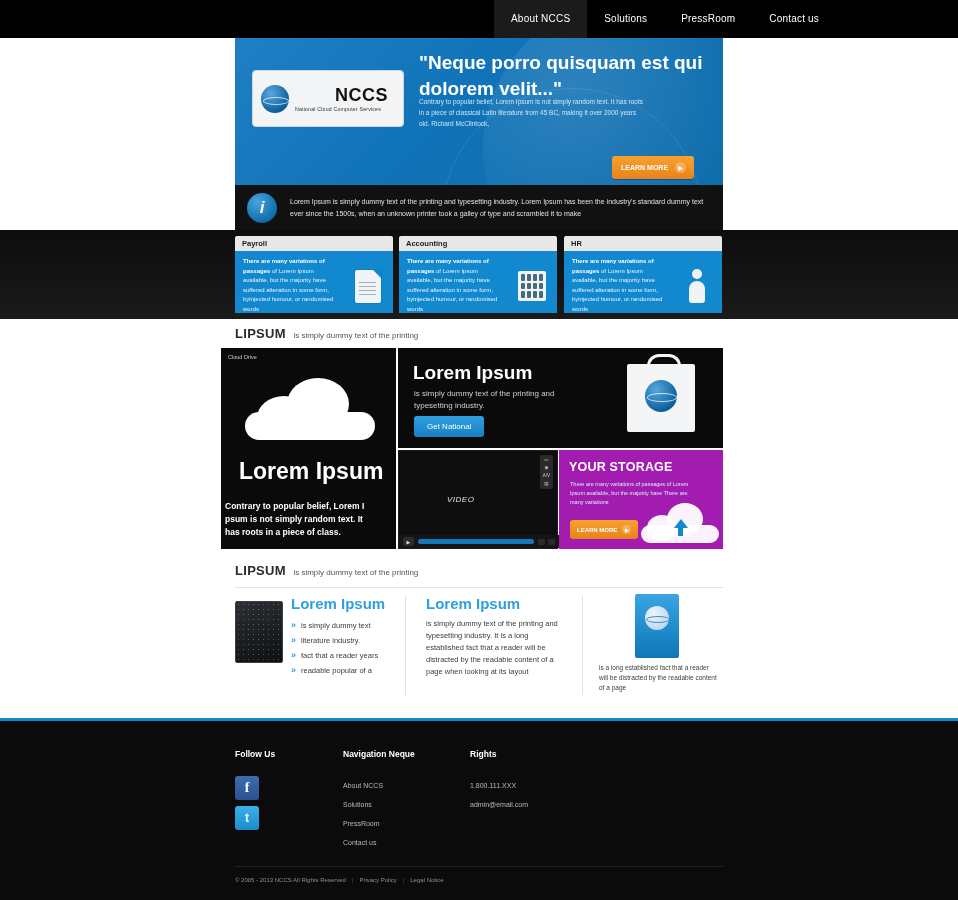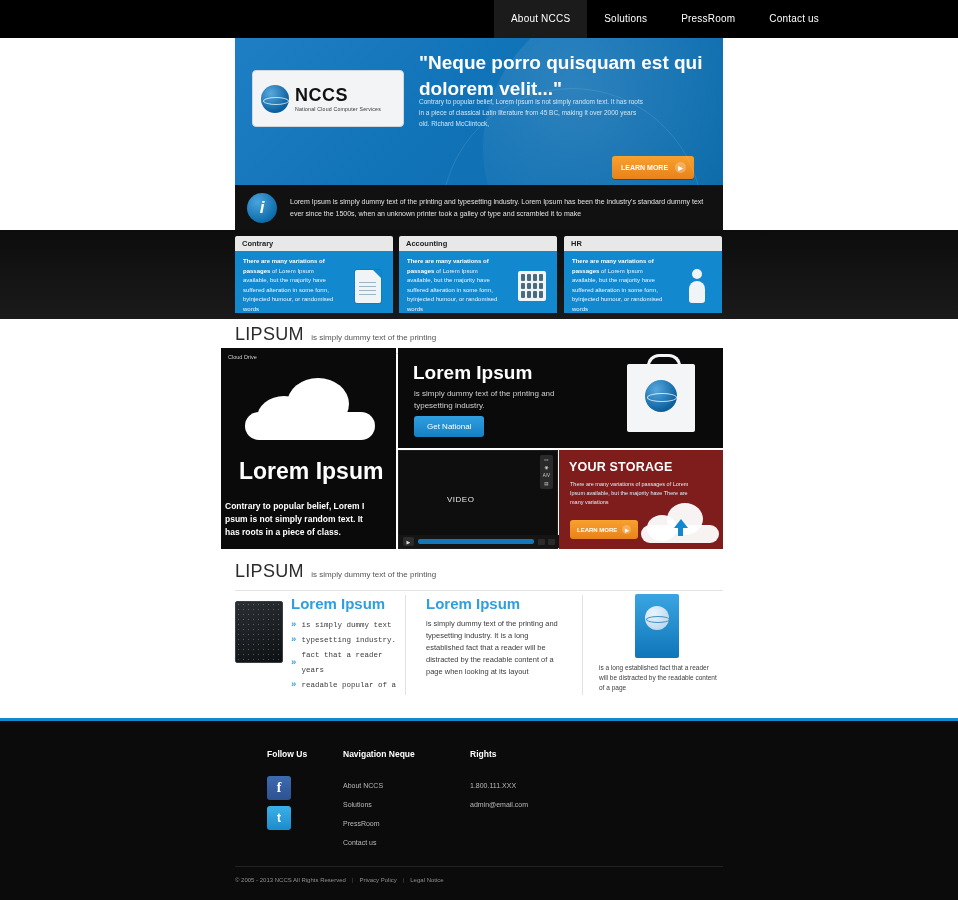--- a/index.html
+++ b/index.html
@@ -47,21 +47,21 @@
   .logo-globe {
     width: 28px; height: 28px; border-radius: 50%;
     background: radial-gradient(circle at 35% 30%, #5aa9dd, #0a5f9e 70%);
     position: relative; flex: 0 0 auto;
   }
   .logo-globe:before {
     content:""; position:absolute; left:2px; top:12px; width:24px; height:6px;
     border-radius:50%; border:1px solid rgba(255,255,255,.7);
   }
   .logo-text { margin-left: 6px; }
-  .logo-title { font-size: 18px; font-weight: bold; color: #111; letter-spacing: .5px; line-height: 18px; }
+  .logo-title { font-size: 18px; font-weight: bold; color: #111; letter-spacing: .5px; line-height: 18px; margin-left: 40px; }
   .logo-sub { font-size: 5.2px; color: #333; letter-spacing: .2px; margin-top: 2px; }
 
   .hero-title {
     position: absolute; left: 184px; top: 12px; width: 290px;
     color: #ffffff; font-size: 19px; font-weight: bold; line-height: 26px;
   }
   .hero-body {
     position: absolute; left: 184px; top: 58px; width: 225px;
     color: #cfe6f7; font-size: 6.5px; line-height: 11px;
   }
@@ -136,21 +136,21 @@
     content:""; position:absolute; left:8px; top:0; width:10px; height:10px;
     border-radius:50%; background:#f1f4f6;
   }
   .ic-person:after {
     content:""; position:absolute; left:5px; top:12px; width:16px; height:22px;
     border-radius: 8px 8px 3px 3px; background:#f1f4f6;
   }
 
   
   .sect-head { position: absolute; left: 235px; width: 488px; }
-  .sect-head .hl { font-size: 18px; font-weight: normal; color: #2b2b2b; letter-spacing: .3px; }
+  .sect-head .hl { font-size: 13px; font-weight: bold; color: #2b2b2b; letter-spacing: .3px; }
   .sect-head .hs { font-size: 8px; color: #555; margin-left: 3px; }
   .sect-rule { border-bottom: 1px solid #dfe3e6; margin-top: 8px; }
   .sh1 { top: 324px; }
   .sh2 { top: 561px; }
 
   
   .cloud-card {
     position: absolute; left: 221px; top: 348px; width: 175px; height: 201px;
     background: #0a0a0a; overflow: hidden;
   }
@@ -196,41 +196,41 @@
   }
   .bag i:after {
     content:""; position:absolute; left:2px; top:13px; width:28px; height:7px;
     border-radius:50%; border:1px solid rgba(255,255,255,.75);
   }
 
   .video-card {
     position: absolute; left: 398px; top: 450px; width: 160px; height: 99px;
     background: #0e0e0e; border: 1px solid #1e1e1e;
   }
-  .video-label { position:absolute; left:48px; top:44px; color:#e6e6e6; font-size:8px; letter-spacing:.5px; }
+  .video-label { position:absolute; left:48px; top:44px; color:#e6e6e6; font-size:8px; letter-spacing:.5px;font-style:italic; }
   .video-ctrls {
     position:absolute; right:4px; top:4px; width:13px; background:#2a2a2a; border-radius:2px;
     padding:2px 0; display:flex; flex-direction:column; align-items:center; gap:2px;
   }
   .video-ctrls span { color:#cfcfcf; font-size:4.5px; line-height:6px; }
   .video-bar {
     position:absolute; left:0; bottom:0; width:160px; height:13px; background:#151515;
     display:flex; align-items:center; padding:0 4px; gap:4px;
   }
   .vb-play {
     width:11px; height:9px; background:#2b2b2b; border-radius:2px; color:#ddd;
     font-size:5px; display:flex; align-items:center; justify-content:center;
   }
   .vb-track { flex:1; height:5px; background:#1278b8; border-radius:2px; position:relative; }
   .vb-right { display:flex; gap:3px; }
   .vb-right i { display:block; width:7px; height:6px; background:#2b2b2b; border-radius:1px; }
 
   .storage-card {
     position: absolute; left: 559px; top: 450px; width: 164px; height: 99px;
-    background: #7f1d1d; overflow: hidden;
+    background: #a21caf; overflow: hidden;
   }
   .st-title { position:absolute; left:10px; top:10px; color:#fff; font-size:12.5px; font-weight:bold; letter-spacing:.2px; }
   .st-text { position:absolute; left:11px; top:30px; width:120px; color:#d9eefc; font-size:5.5px; line-height:9px; }
   .st-btn {
     position:absolute; left:11px; top:70px; background: linear-gradient(#f7a12e,#e9821a);
     border-radius:3px; color:#fff; font-size:6px; font-weight:bold; padding:5px 7px;
     display:flex; align-items:center; gap:5px; cursor:pointer;
   }
   .st-btn .lm-arrow { width:9px; height:9px; font-size:5px; }
   .st-cloud { position:absolute; right:4px; bottom:2px; width:78px; height:46px; }
@@ -252,21 +252,21 @@
     width: 48px; height: 62px; margin-top: 6px; flex:0 0 auto;
     background: linear-gradient(160deg,#2b2f33,#0d1013);
     border-radius: 2px;
     background-image:
       radial-gradient(circle, rgba(255,255,255,.28) 0.8px, transparent 1px),
       linear-gradient(160deg,#2b2f33,#0d1013);
     background-size: 5px 5px, 100% 100%;
     border: 1px solid #3a3f44;
   }
   .col-a h3, .col-b h3 { color:#2f9fe0; font-size:15px; font-weight:bold; margin-bottom:6px; }
-  .bullets { list-style:none;font-family:Liberation Mono, monospace; }
+  .bullets { list-style:none; }
   .bullets li { font-size:7.5px; color:#3c3c3c; line-height:15px; display:flex; align-items:center; gap:5px; }
   .bullets li:before { content:"»"; color:#2f9fe0; font-size:9px; font-weight:bold; }
   .col-b {
     width: 178px; padding-left: 20px; padding-right: 14px;
     border-left: 1px solid #dfe3e6; border-right: 1px solid #dfe3e6;
   }
   .col-b p { font-size:7.5px; color:#3c3c3c; line-height:12px; }
   .col-c { width: 140px; padding-left: 16px; position: relative; }
   .bluebox {
     position:absolute; left: 52px; top: -1px; width: 44px; height: 64px;
@@ -280,21 +280,21 @@
     content:""; position:absolute; left:1px; top:10px; width:22px; height:5px;
     border-radius:50%; border:1px solid #4c8fbe;
   }
   .col-c p { position:absolute; left:16px; top:68px; width:118px; font-size:6.5px; color:#3c3c3c; line-height:10px; }
 
   
   .foot-rule { position:absolute; left:0; top:718px; width:958px; height:3px; background:#1288cf; }
   .footer { position:absolute; left:0; top:721px; width:958px; height:179px; background:#0b0b0b; }
   .foot-inner { position:absolute; left:235px; top:28px; width:488px; }
   .fcol { position:absolute; top:0; }
-  .fc1 { left: 0px; margin-left: 32px; }
+  .fc1 { left: 0px; }
   .fc2 { left: 108px; }
   .fc3 { left: 235px; }
   .fhead { color:#ffffff; font-size:8.5px; font-weight:bold; margin-bottom: 17px; }
   .flink { color:#b9b9b9; font-size:7px; line-height:19px; cursor:pointer; }
   .socials { display:flex; flex-direction:column; gap:6px; }
   .soc {
     width:24px; height:24px; border-radius:3px; color:#fff; font-weight:bold;
     display:flex; align-items:center; justify-content:center; font-size:14px; cursor:pointer;
   }
   .soc-fb { background: linear-gradient(#3d6bb0,#2d5290); font-family:"Liberation Serif", serif; }
@@ -338,21 +338,21 @@
   </div>
 
   <div class="infostrip">
     <div class="info-icon">i</div>
     <div class="info-text">Lorem Ipsum is simply dummy text of the printing and typesetting industry. Lorem Ipsum has been the industry's standard dummy text ever since the 1500s, when an unknown printer took a galley of type and scrambled it to make</div>
   </div>
 
   <div class="darkband"></div>
 
   <div class="panel panel-1">
-    <div class="panel-tab">Contrary</div>
+    <div class="panel-tab">Payroll</div>
     <div class="panel-body">
       <p><b>There are many variations of passages</b>
          <span>of Lorem Ipsum available, but the majority have suffered alteration in some form, byinjected humour, or randomised words</span></p>
       <div class="panel-ic">
           <div class="ic-doc">
             <i></i>
           </div>
         </div>
     </div>
   </div>
@@ -461,21 +461,21 @@
   <div class="cols">
     <div class="col-a">
       <div class="grid-img"></div>
       <div>
         <h3>Lorem Ipsum</h3>
         <ul class="bullets">
           <li>
               <span>is simply dummy text</span>
             </li>
           <li>
-              <span>typesetting industry.</span>
+              <span>literature industry.</span>
             </li>
           <li>
               <span>fact that a reader years</span>
             </li>
           <li>
               <span>readable popular of a</span>
             </li>
         </ul>
       </div>
     </div>

